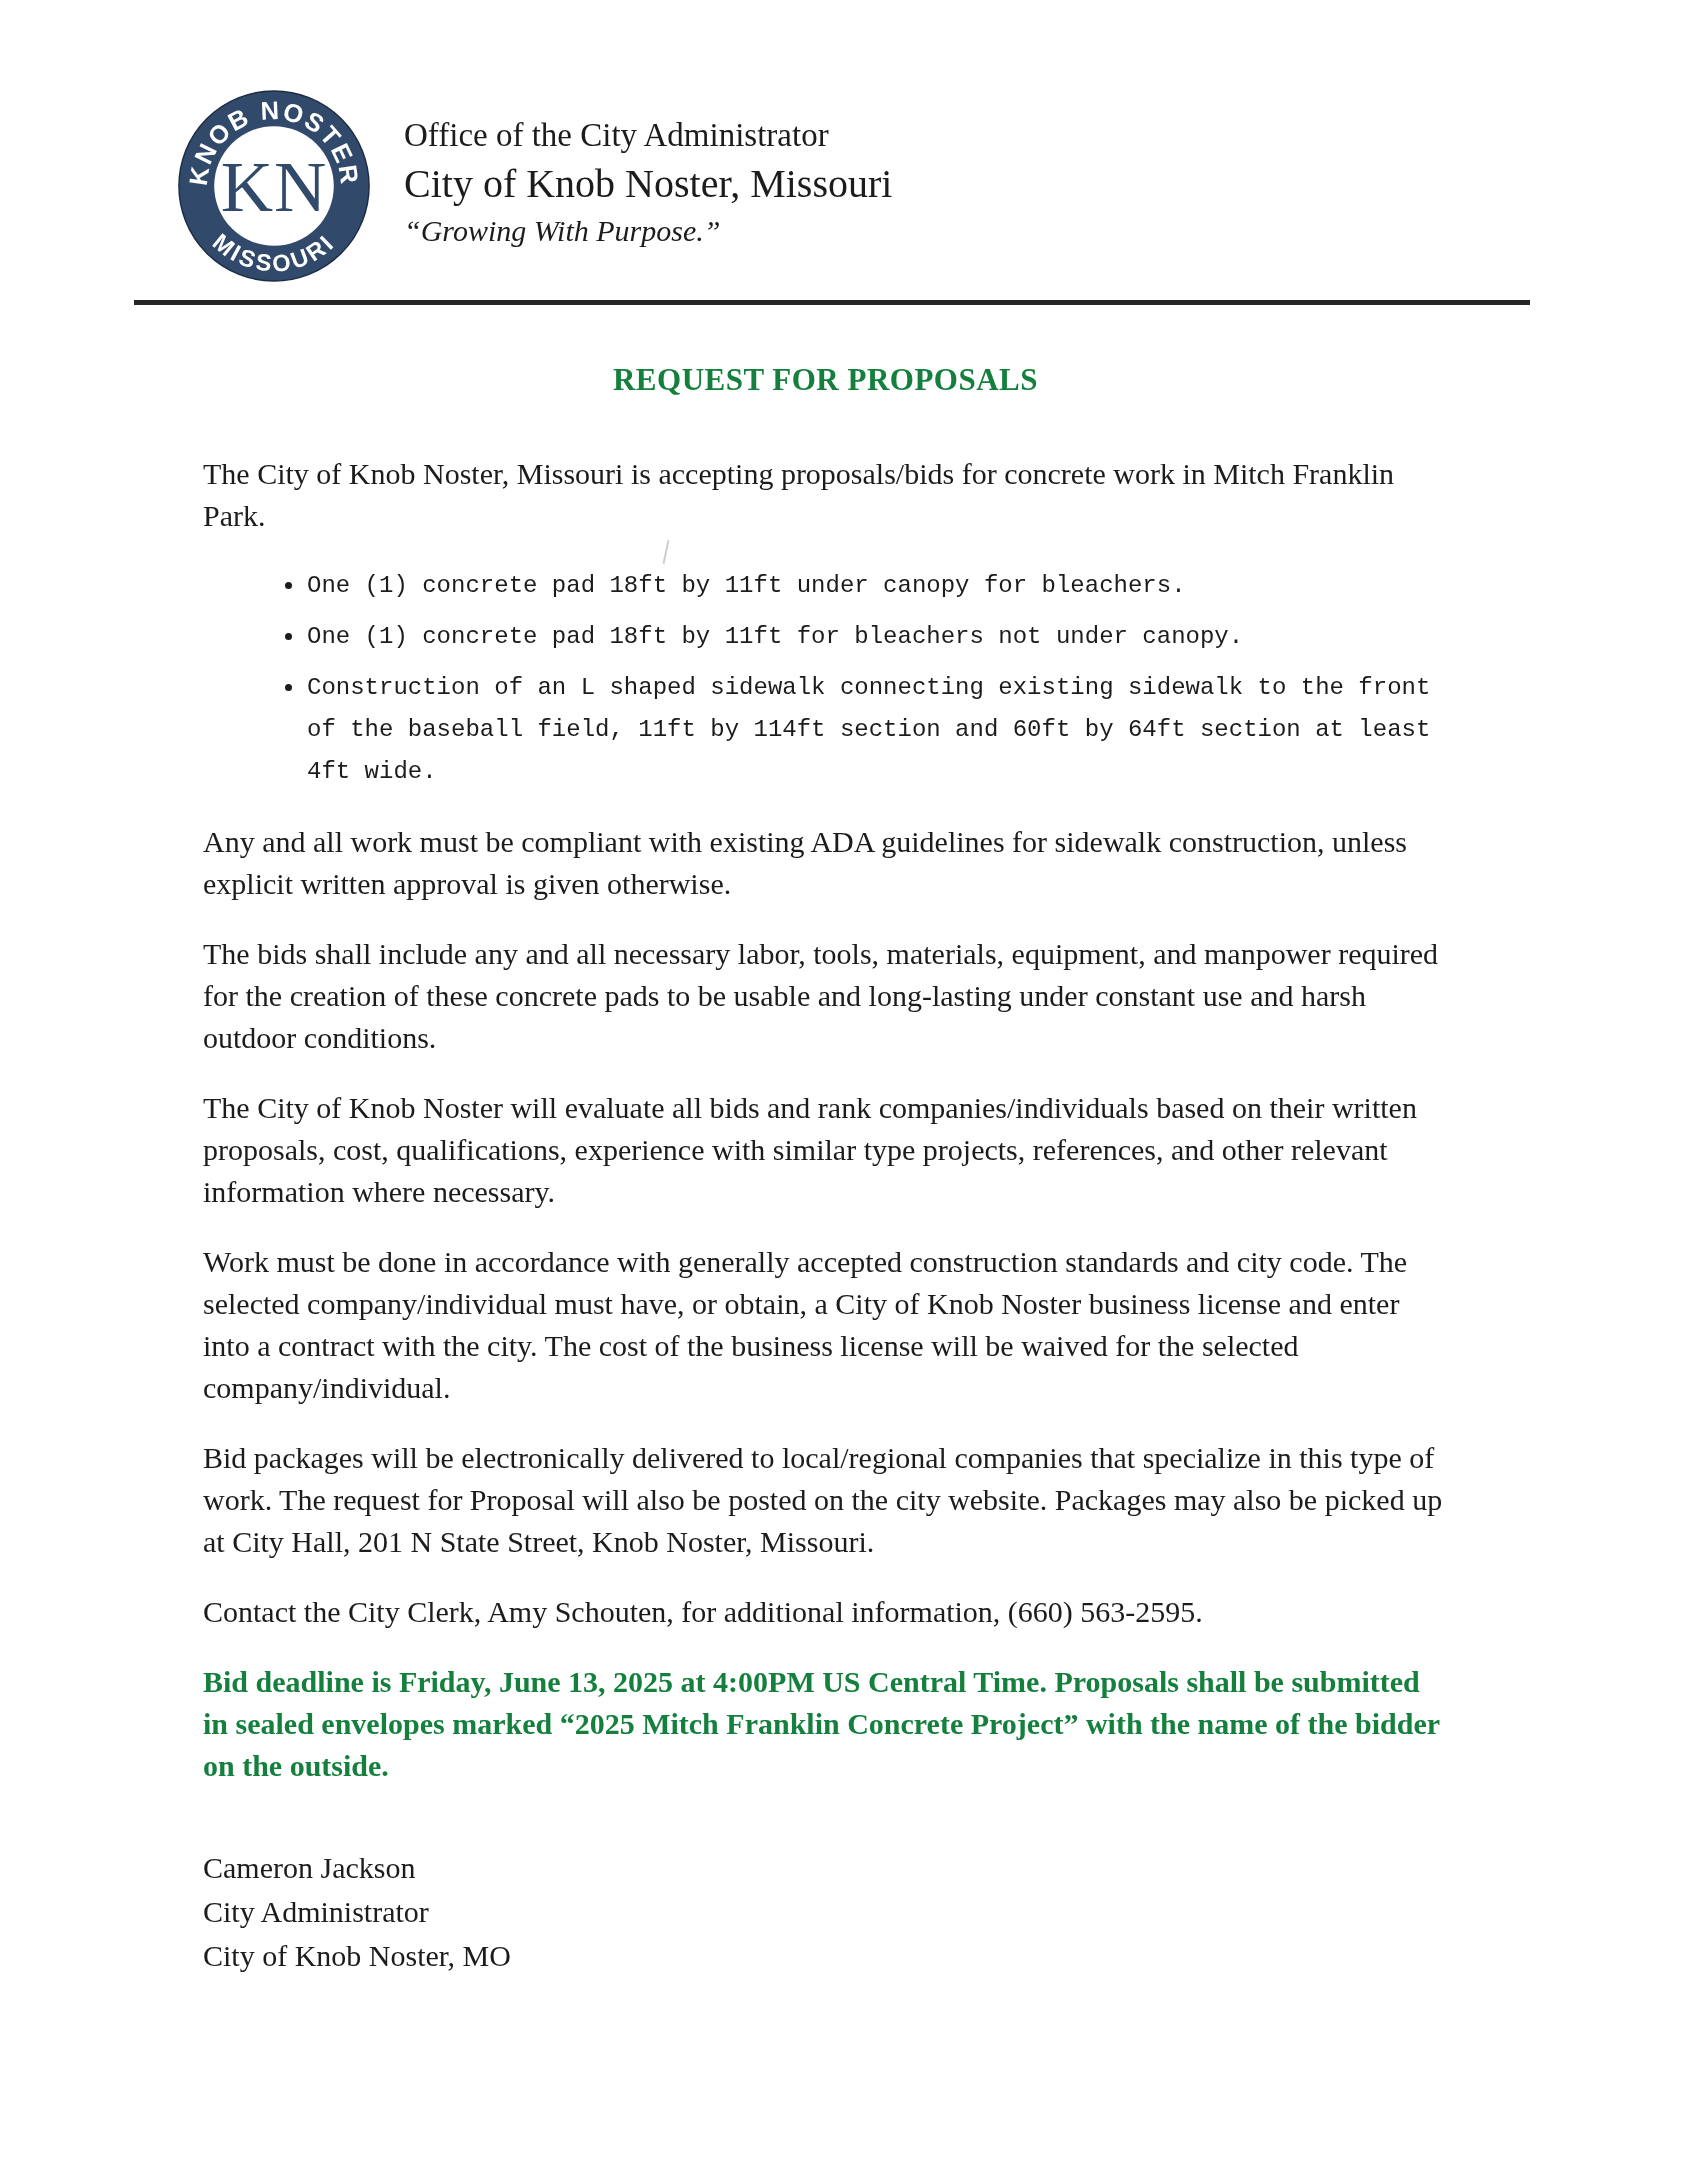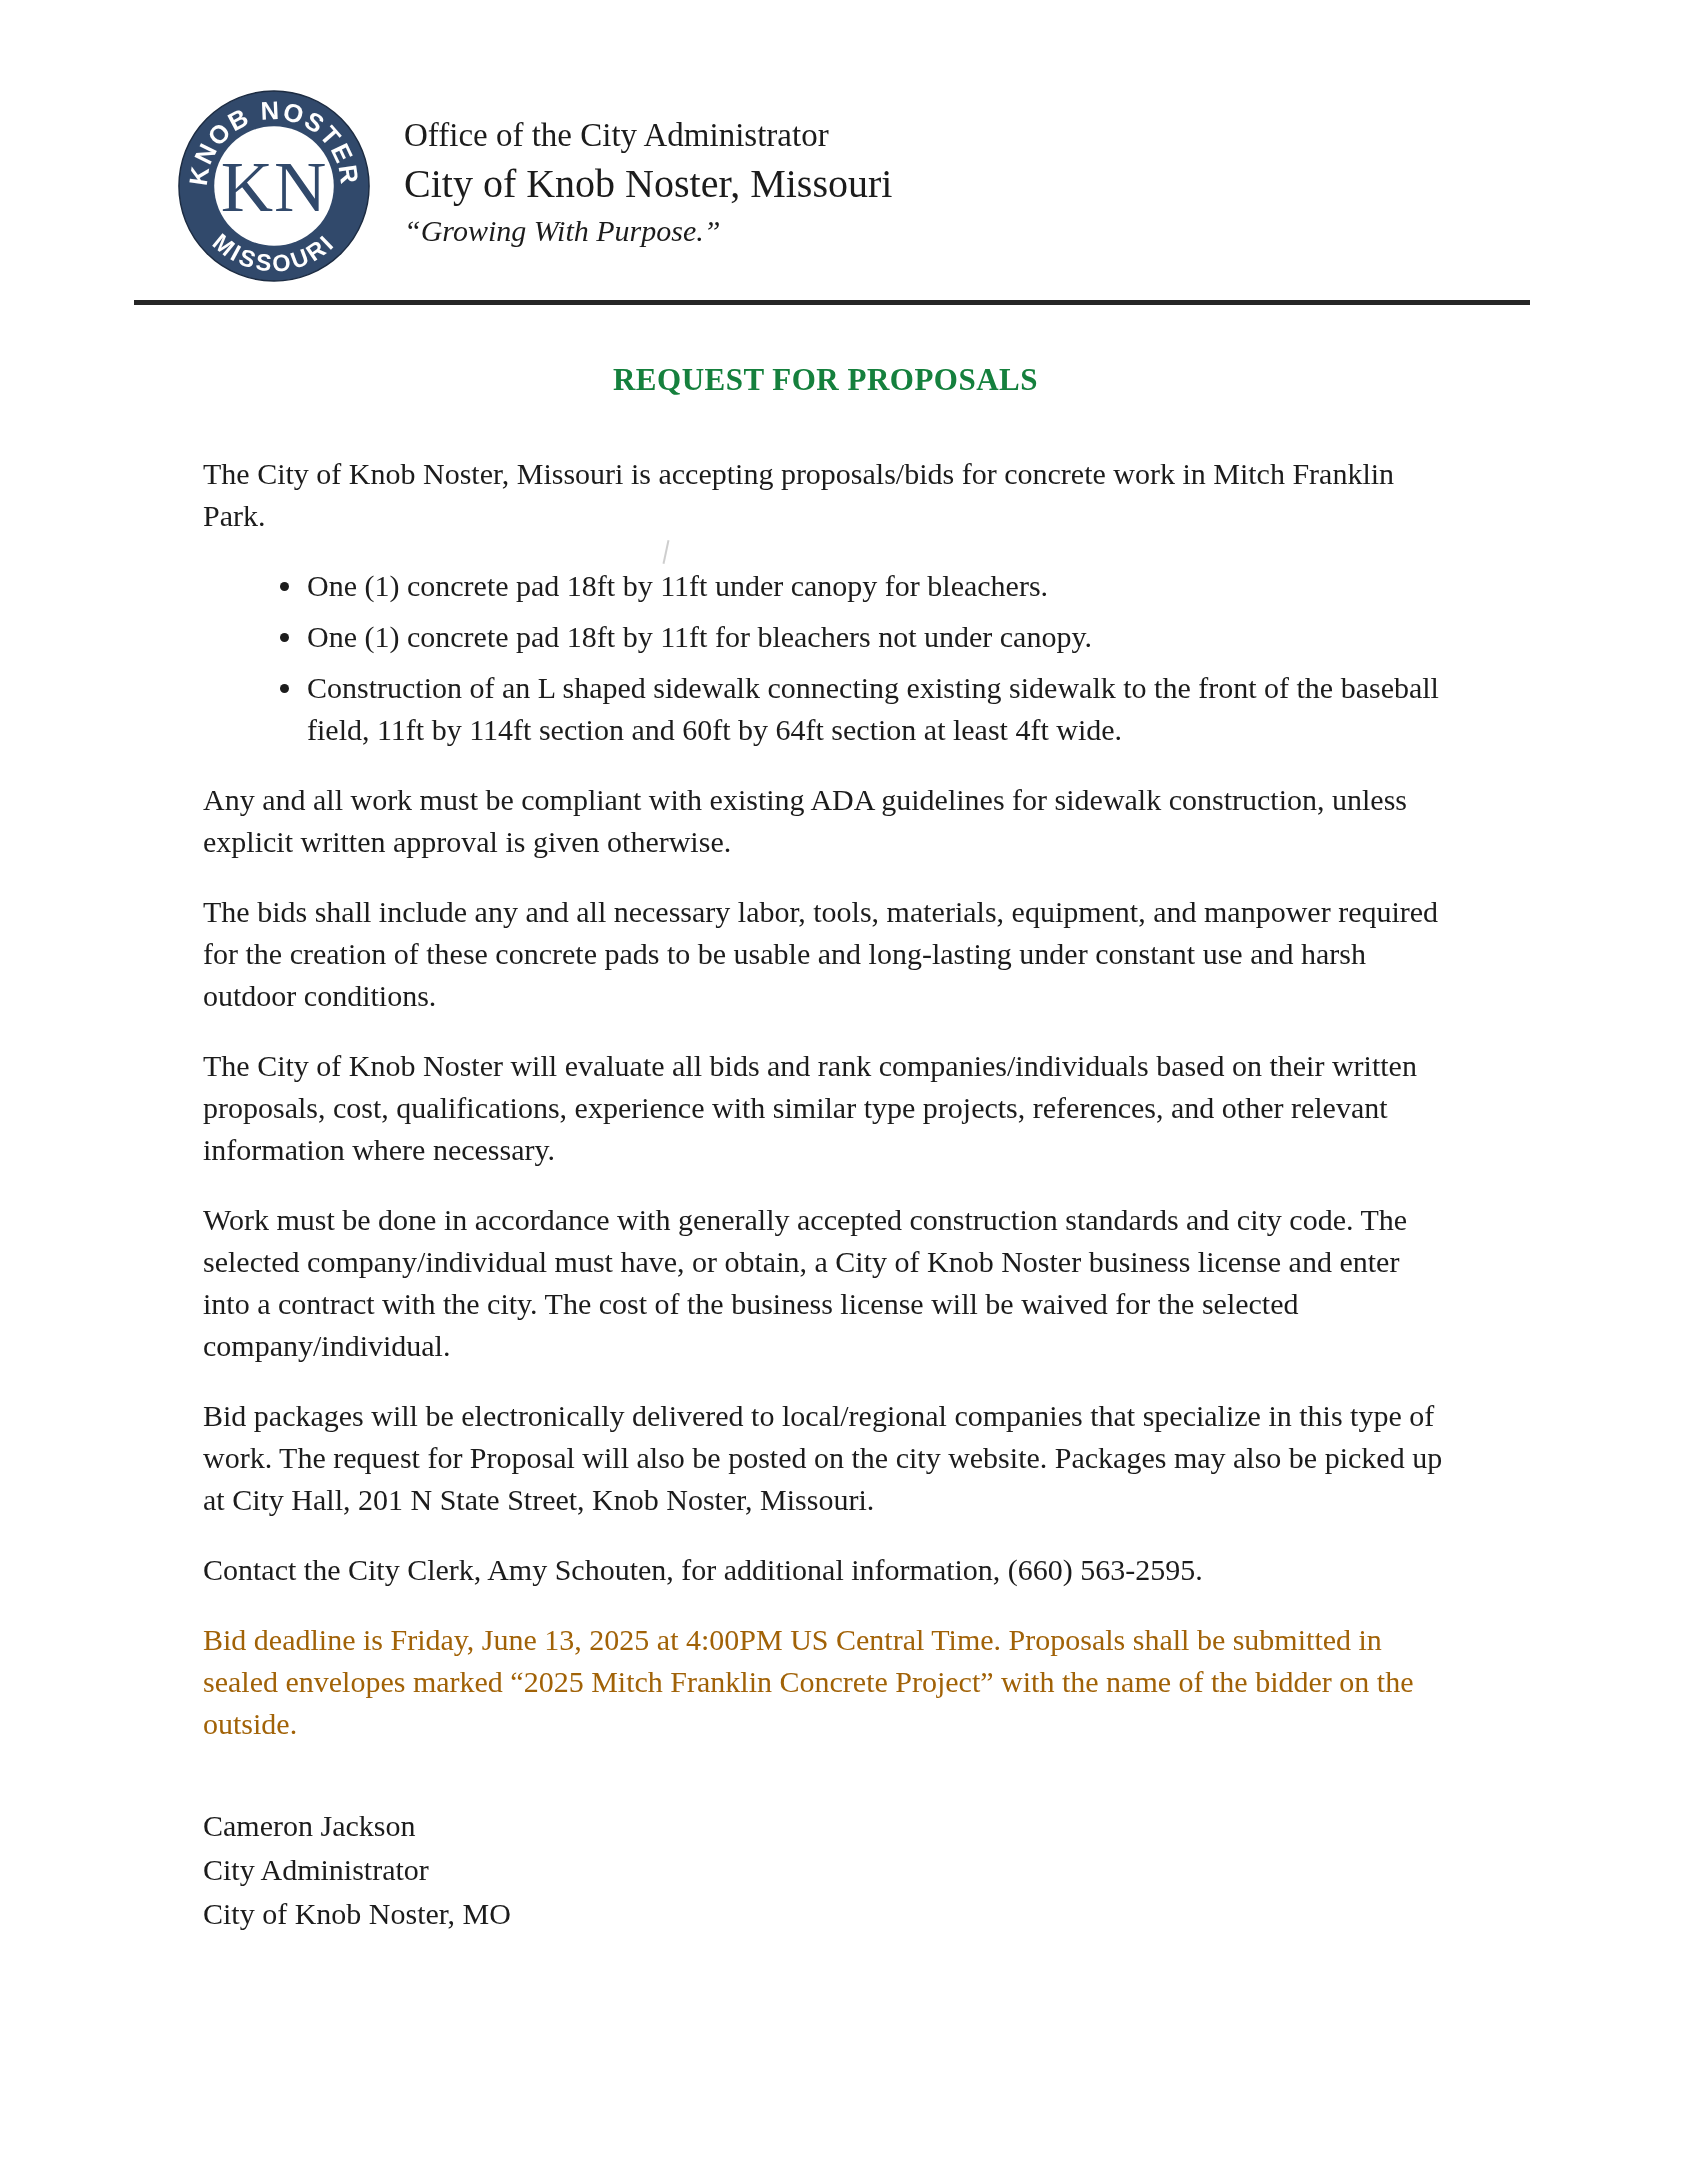--- a/index.html
+++ b/index.html
@@ -67,26 +67,27 @@
   .content p {
     font-size: 30px;
     line-height: 42px;
     margin: 0 0 28px 0;
   }
   .bullet-list {
     margin: 0 0 28px 0;
     padding-left: 102px;
   }
   .bullet-list li {
-    font-size: 30px;
+    font-size: 24px;
     line-height: 42px;
     margin-bottom: 9px;
     padding-left: 2px;
+    font-family: Liberation Mono, monospace;
   }
-  .deadline { font-weight: normal; color: #a16207; }
+  .deadline { font-weight: bold; color: #15803d; }
 
   .signature {
     margin-top: 59px;
     font-size: 30px;
     line-height: 44px;
   }
 
   
   .scan-artifact {
     position: absolute;

